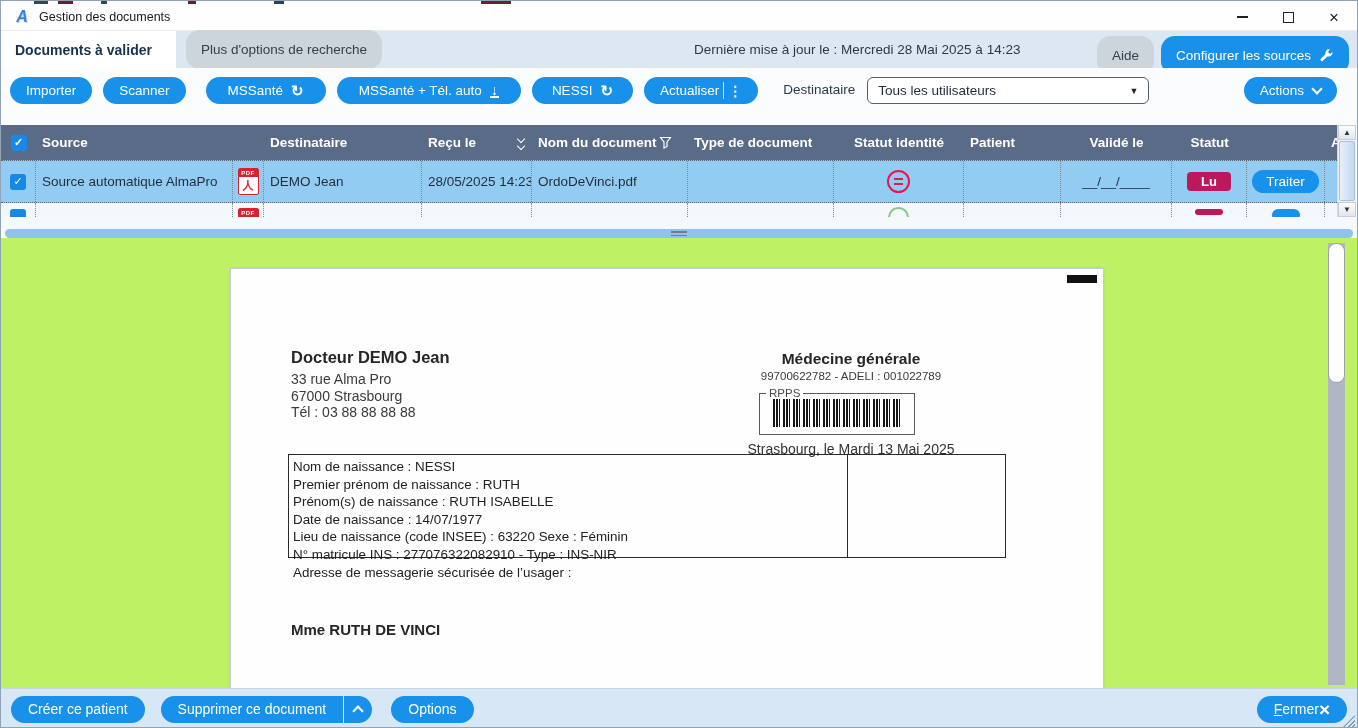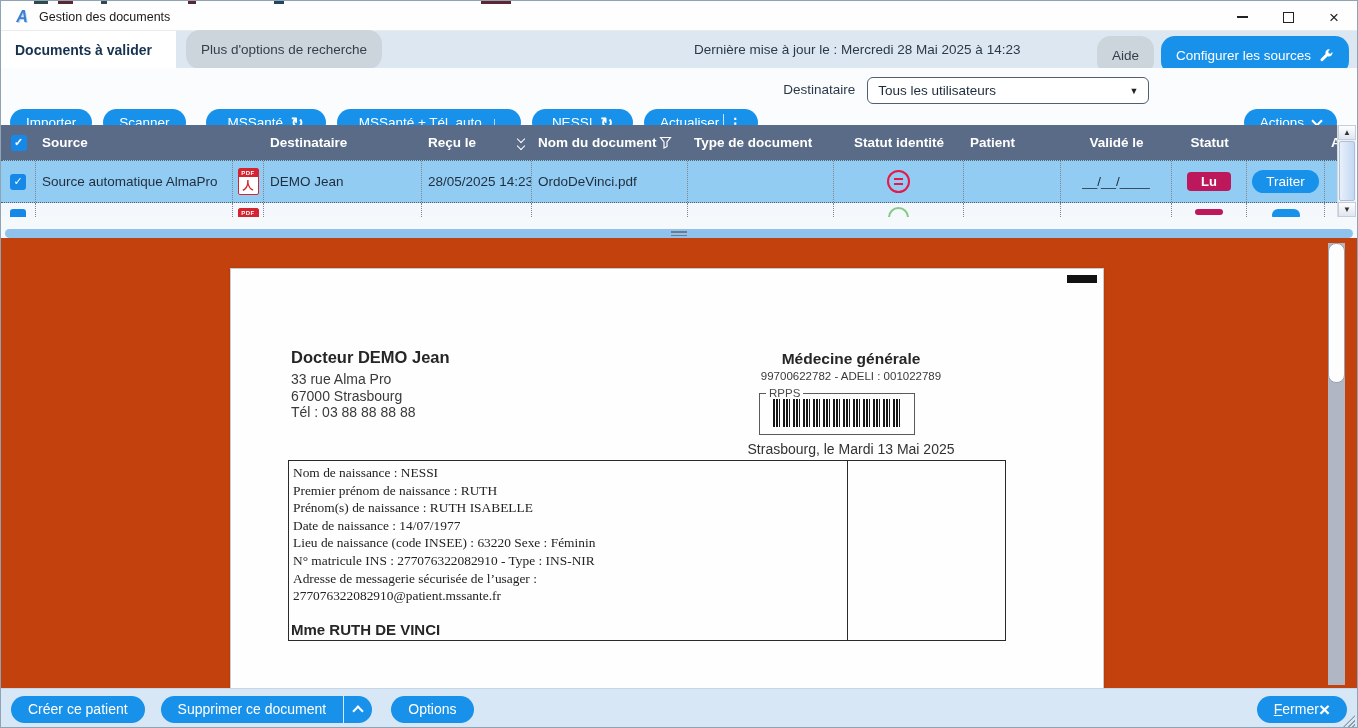--- a/index.html
+++ b/index.html
@@ -27,21 +27,21 @@
   .pill.gray { background:#ccd4dc; color:#333f4c; }
   .pill.blue { background:#1791ea; color:#fff; }
   .tab-search { margin-left:10px; }
   .update-text { position:absolute; left:693px; top:0; height:100%; display:flex; align-items:center; font-size:13.5px; color:#2b3a4a; }
   .help-btn { position:absolute; right:203px; top:5px; }
   .config-btn { position:absolute; right:8px; top:5px; gap:8px; background:#2b7fe0; }
   .icon-svg { display:block; }
 
   
   .toolbar { height:57px; background:#fbfcfe; display:flex; align-items:flex-start; padding:9px 9px 0 9px; position:relative; }
-  .tbtn { display:inline-flex; align-items:center; gap:8px; height:27px; border-radius:14px; background:#1791ea; color:#fff; font-size:13.5px; padding:0 16px; margin-right:11px; white-space:nowrap;margin-top:32px; }
+  .tbtn { display:inline-flex; align-items:center; gap:8px; height:27px; border-radius:14px; background:#1791ea; color:#fff; font-size:13.5px; padding:0 16px; margin-right:11px; white-space:nowrap; }
   .tbtn .rot { font-size:15px; font-weight:bold; line-height:1; }
   .dl-icon { font-size:14px; font-weight:bold; line-height:12px; border-bottom:2px solid #fff; padding:0 1px 0 1px; }
   .vdiv { width:1px; height:17px; background:rgba(255,255,255,.75); margin:0 -4px; }
   .kebab { font-size:14px; font-weight:bold; letter-spacing:0; }
   .dest-label { font-size:13.5px; color:#2b3a4a; margin:5px 12px 0 14px; }
   .dest-select { width:282px; height:27px; background:#fff; border:1px solid #51606f; border-radius:6px; display:flex; align-items:center; font-size:13.5px; color:#1d2b3a; padding:0 10px; position:relative; }
   .dest-select .caret { position:absolute; right:10px; font-size:9px; color:#222; }
   .actions-btn { position:absolute; right:9px; top:9px; display:inline-flex; align-items:center; gap:9px; }
   .chev { width:8px; height:8px; border-right:2.6px solid #fff; border-bottom:2.6px solid #fff; transform:rotate(45deg); margin-top:-4px; }
   .chev.up { transform:rotate(-135deg); margin-top:3px; }
@@ -85,34 +85,34 @@
   .vscroll .arrow { height:15px; display:flex; align-items:center; justify-content:center; font-size:8px; color:#333; background:linear-gradient(#fdfefe,#dfe6f0); border:1px solid #c6cdd8; }
   .vscroll .thumb { flex:1; margin:1px; background:linear-gradient(90deg,#e8f0fb,#c4d8f2); border:1px solid #aebfd6; border-radius:2px; }
 
   
   .gapband { height:12px; background:#f5f9fc; }
   .splitterband { height:9px; background:#f5f9fc; position:relative; }
   .splitter { position:absolute; left:4px; right:4px; top:0; height:9px; background:#8fc3ee; border-radius:5px; display:flex; align-items:center; justify-content:center; flex-direction:column; gap:2px; }
   .splitter i { width:16px; height:1.5px; background:#6b7d8f; display:block; }
 
   
-  .preview { position:relative; height:450px; background:#c2410c; overflow:hidden; }
+  .preview { position:relative; height:450px; background:#bef264; overflow:hidden; }
   .page { position:absolute; left:229px; top:30px; width:874px; height:520px; background:#fefefe; border:1px solid #c9cccf; box-shadow:0 0 2px rgba(0,0,0,.12); }
   .scan-artifact { position:absolute; left:836px; top:6px; width:30px; height:8px; background:#121212; }
   .doc { color:#2e2e2e; }
   .doctor-block { position:absolute; left:60px; top:79px; }
   .doctor-name { font-weight:bold; font-size:16.5px; color:#262626; margin-bottom:4px; }
   .doctor-line { font-size:14px; line-height:16.5px; color:#3a3a3a; }
   .specialty { position:absolute; left:495px; top:81px; width:250px; text-align:center; font-weight:bold; font-size:15.5px; color:#262626; }
   .adeli { position:absolute; left:495px; top:101px; width:250px; text-align:center; font-size:11.5px; color:#3a3a3a; }
   .rpps-box { position:absolute; left:528px; top:118px; width:156px; height:48px; border:1px solid #5a5a5a; }
   .rpps-box legend { font-size:11.5px; color:#4a4a4a; padding:0 3px; margin-left:6px; }
   .barcode { width:128px; height:28px; margin:0 auto; background:repeating-linear-gradient(90deg,#161616 0 2px,#fff 2px 3px,#161616 3px 5px,#fff 5px 6px,#161616 6px 7px,#fff 7px 10px); }
   .city-date { position:absolute; left:495px; top:172px; width:250px; text-align:center; font-size:14px; color:#333; }
-  .patient-box { position:absolute; left:57px; top:191px; width:718px; height:181px; border:1.4px solid #2a2a2a; padding:3px 0 0 4px;font-family:Liberation Serif, serif; }
+  .patient-box { position:absolute; left:57px; top:185px; width:718px; height:104px; border:1.4px solid #2a2a2a; padding:3px 0 0 4px; }
   .patient-box .divider { position:absolute; top:0; bottom:0; left:558px; width:1px; background:#2a2a2a; }
   .pline { font-size:13.4px; line-height:17.6px; color:#222; white-space:nowrap; }
   .greeting { position:absolute; left:60px; top:352px; font-weight:bold; font-size:15px; color:#262626; }
   .pscroll-track { position:absolute; right:12px; top:5px; bottom:3px; width:17px; background:#b1b6c5; }
   .pscroll-thumb { position:absolute; left:0; top:0; width:17px; height:140px; background:#fdfdfd; border:1px solid #9aa0ad; border-radius:8px; }
 
   
   .footer { height:41px; background:#d8e7f5; border-top:1px solid #c4d6e8; display:flex; align-items:center; padding:0 10px; position:relative; }
   .fbtn { display:inline-flex; align-items:center; height:27px; border-radius:14px; background:#1791ea; color:#fff; font-size:14px; padding:8px 17px; white-space:nowrap; }
   .del-group { display:flex; margin-left:16px; }
@@ -329,21 +329,20 @@
 
       <div class="patient-box">
         <div class="divider"></div>
         <div class="pline">Nom de naissance : NESSI</div>
         <div class="pline">Premier prénom de naissance : RUTH</div>
         <div class="pline">Prénom(s) de naissance  : RUTH ISABELLE</div>
         <div class="pline">Date de naissance : 14/07/1977</div>
         <div class="pline">Lieu de naissance (code INSEE) : 63220 Sexe : Féminin</div>
         <div class="pline">N° matricule INS : 277076322082910 - Type : INS-NIR</div>
         <div class="pline">Adresse de messagerie sécurisée de l’usager :</div>
-        <div class="pline">277076322082910@patient.mssante.fr</div>
       </div>
 
       <div class="greeting">Mme RUTH DE VINCI</div>
     </div>
 
     <div class="pscroll-track">
       <div class="pscroll-thumb"></div>
     </div>
   </div>
 

